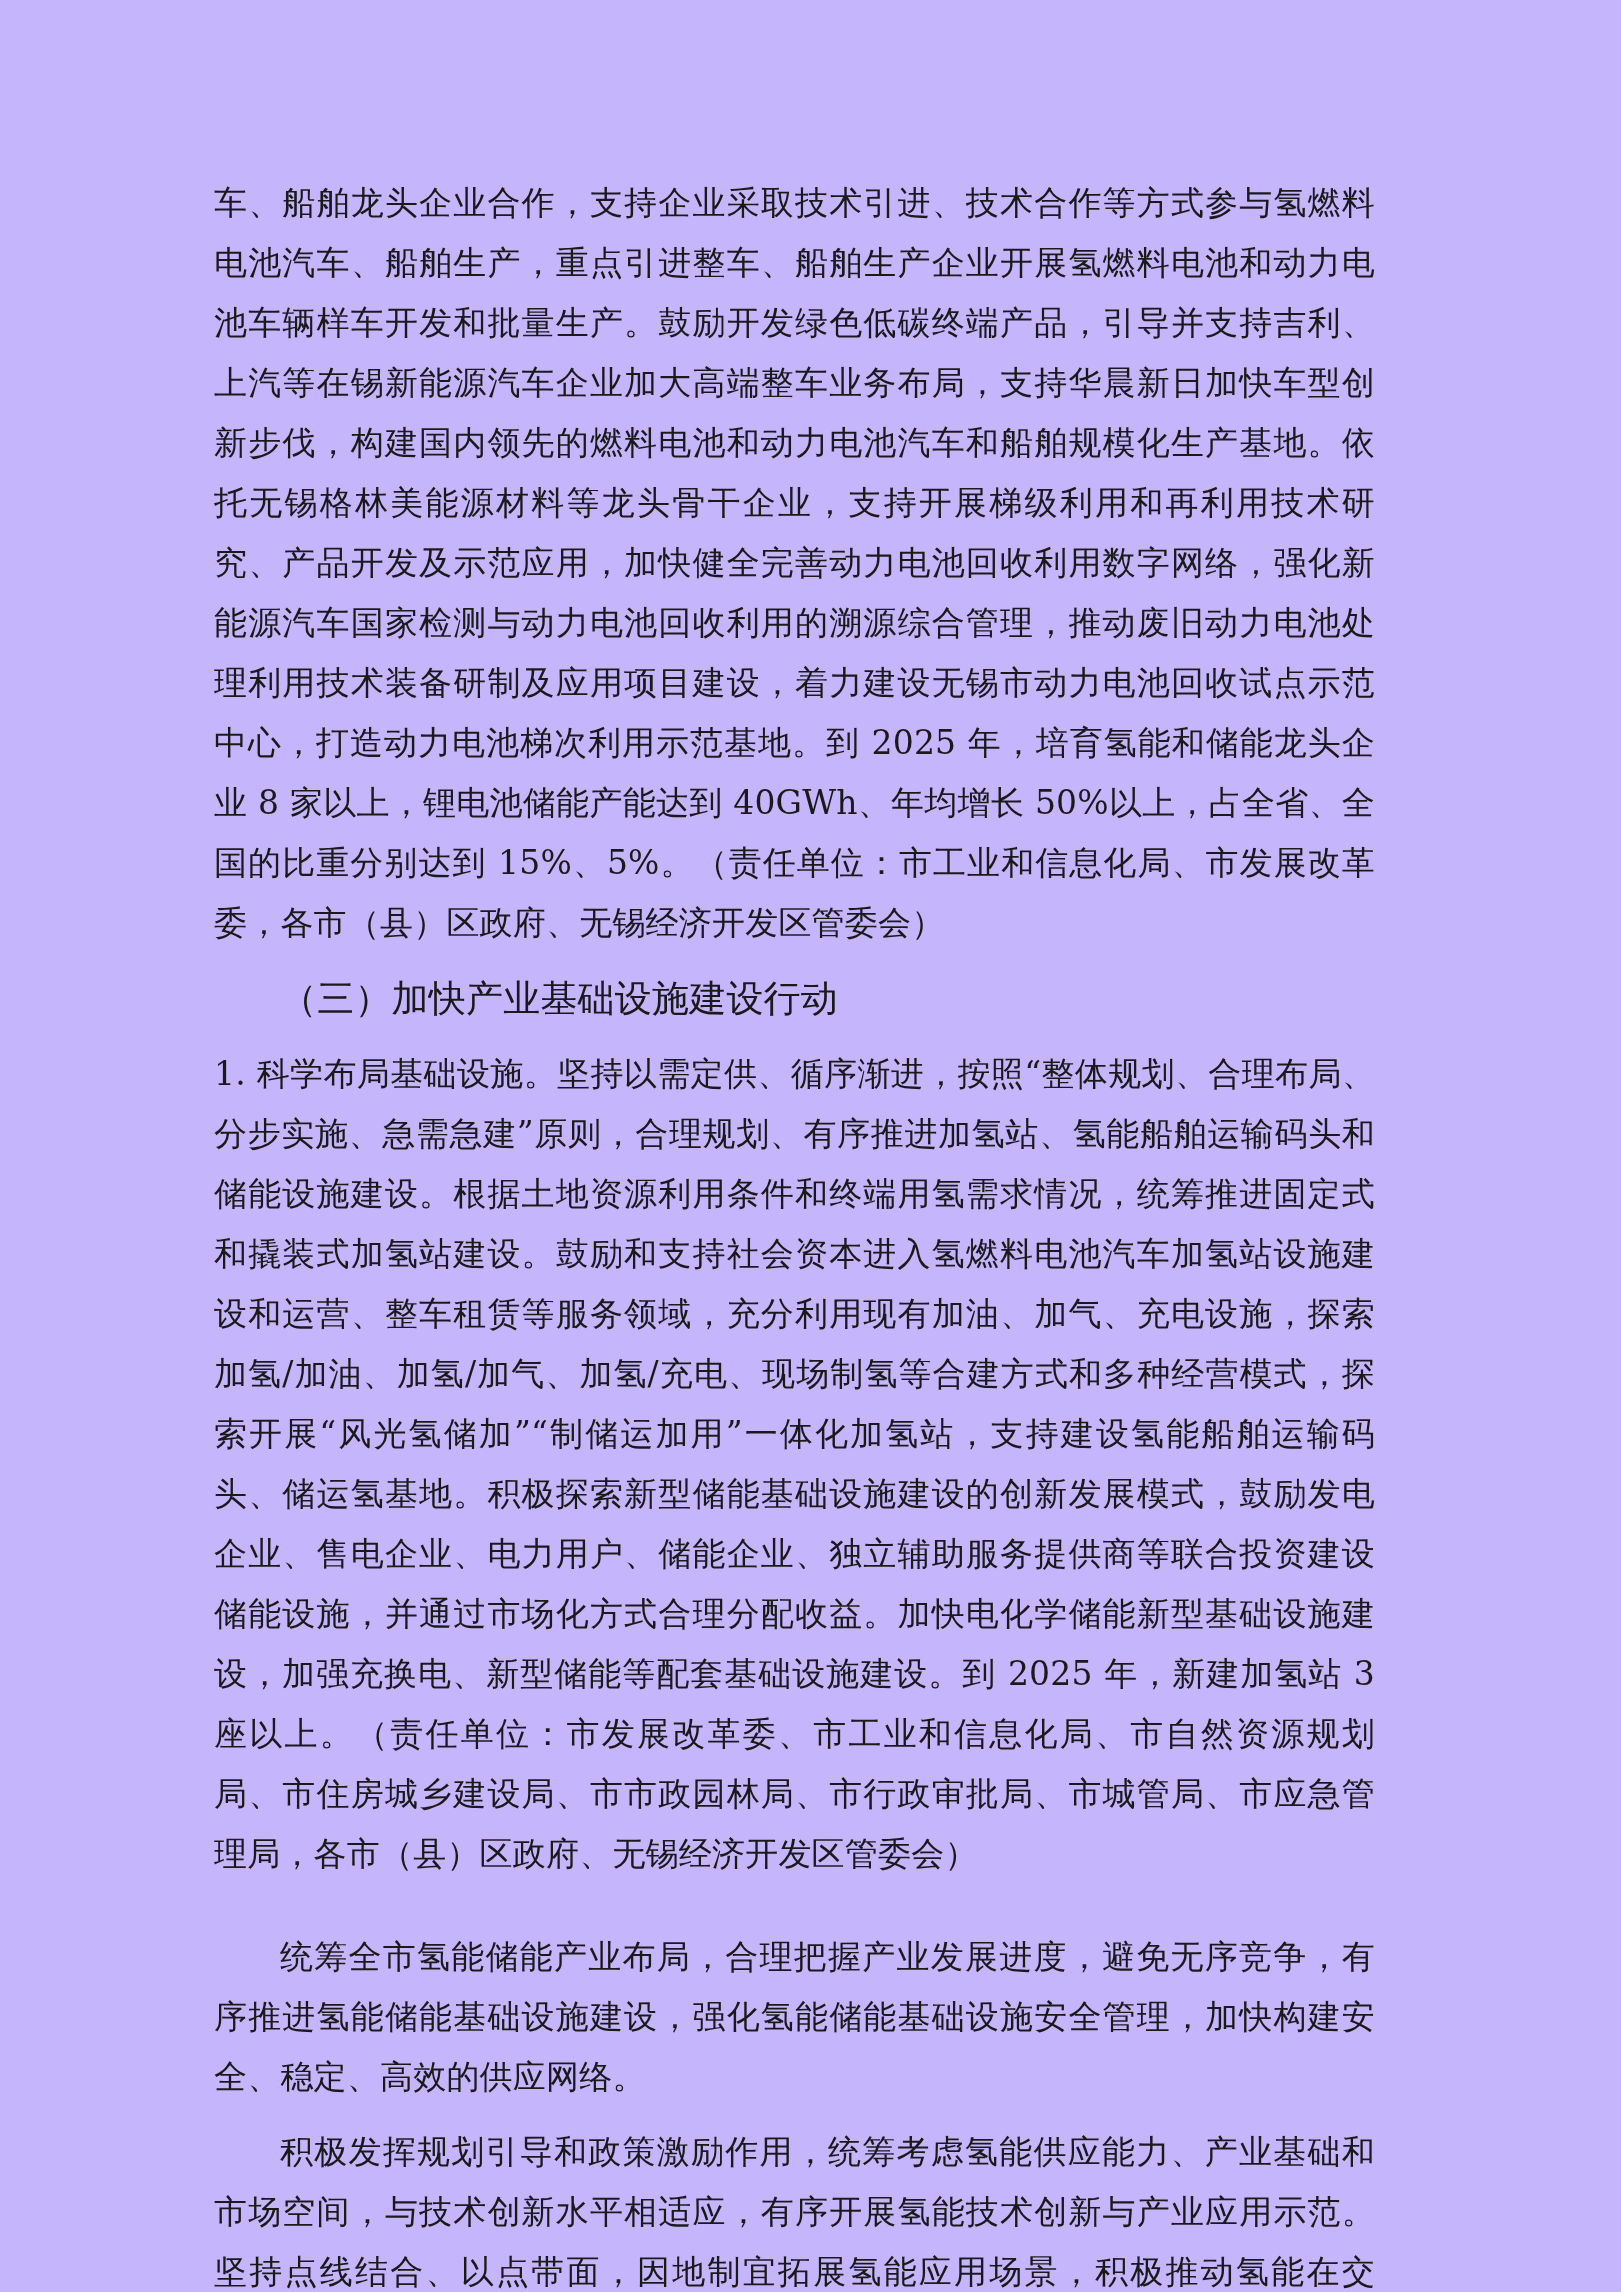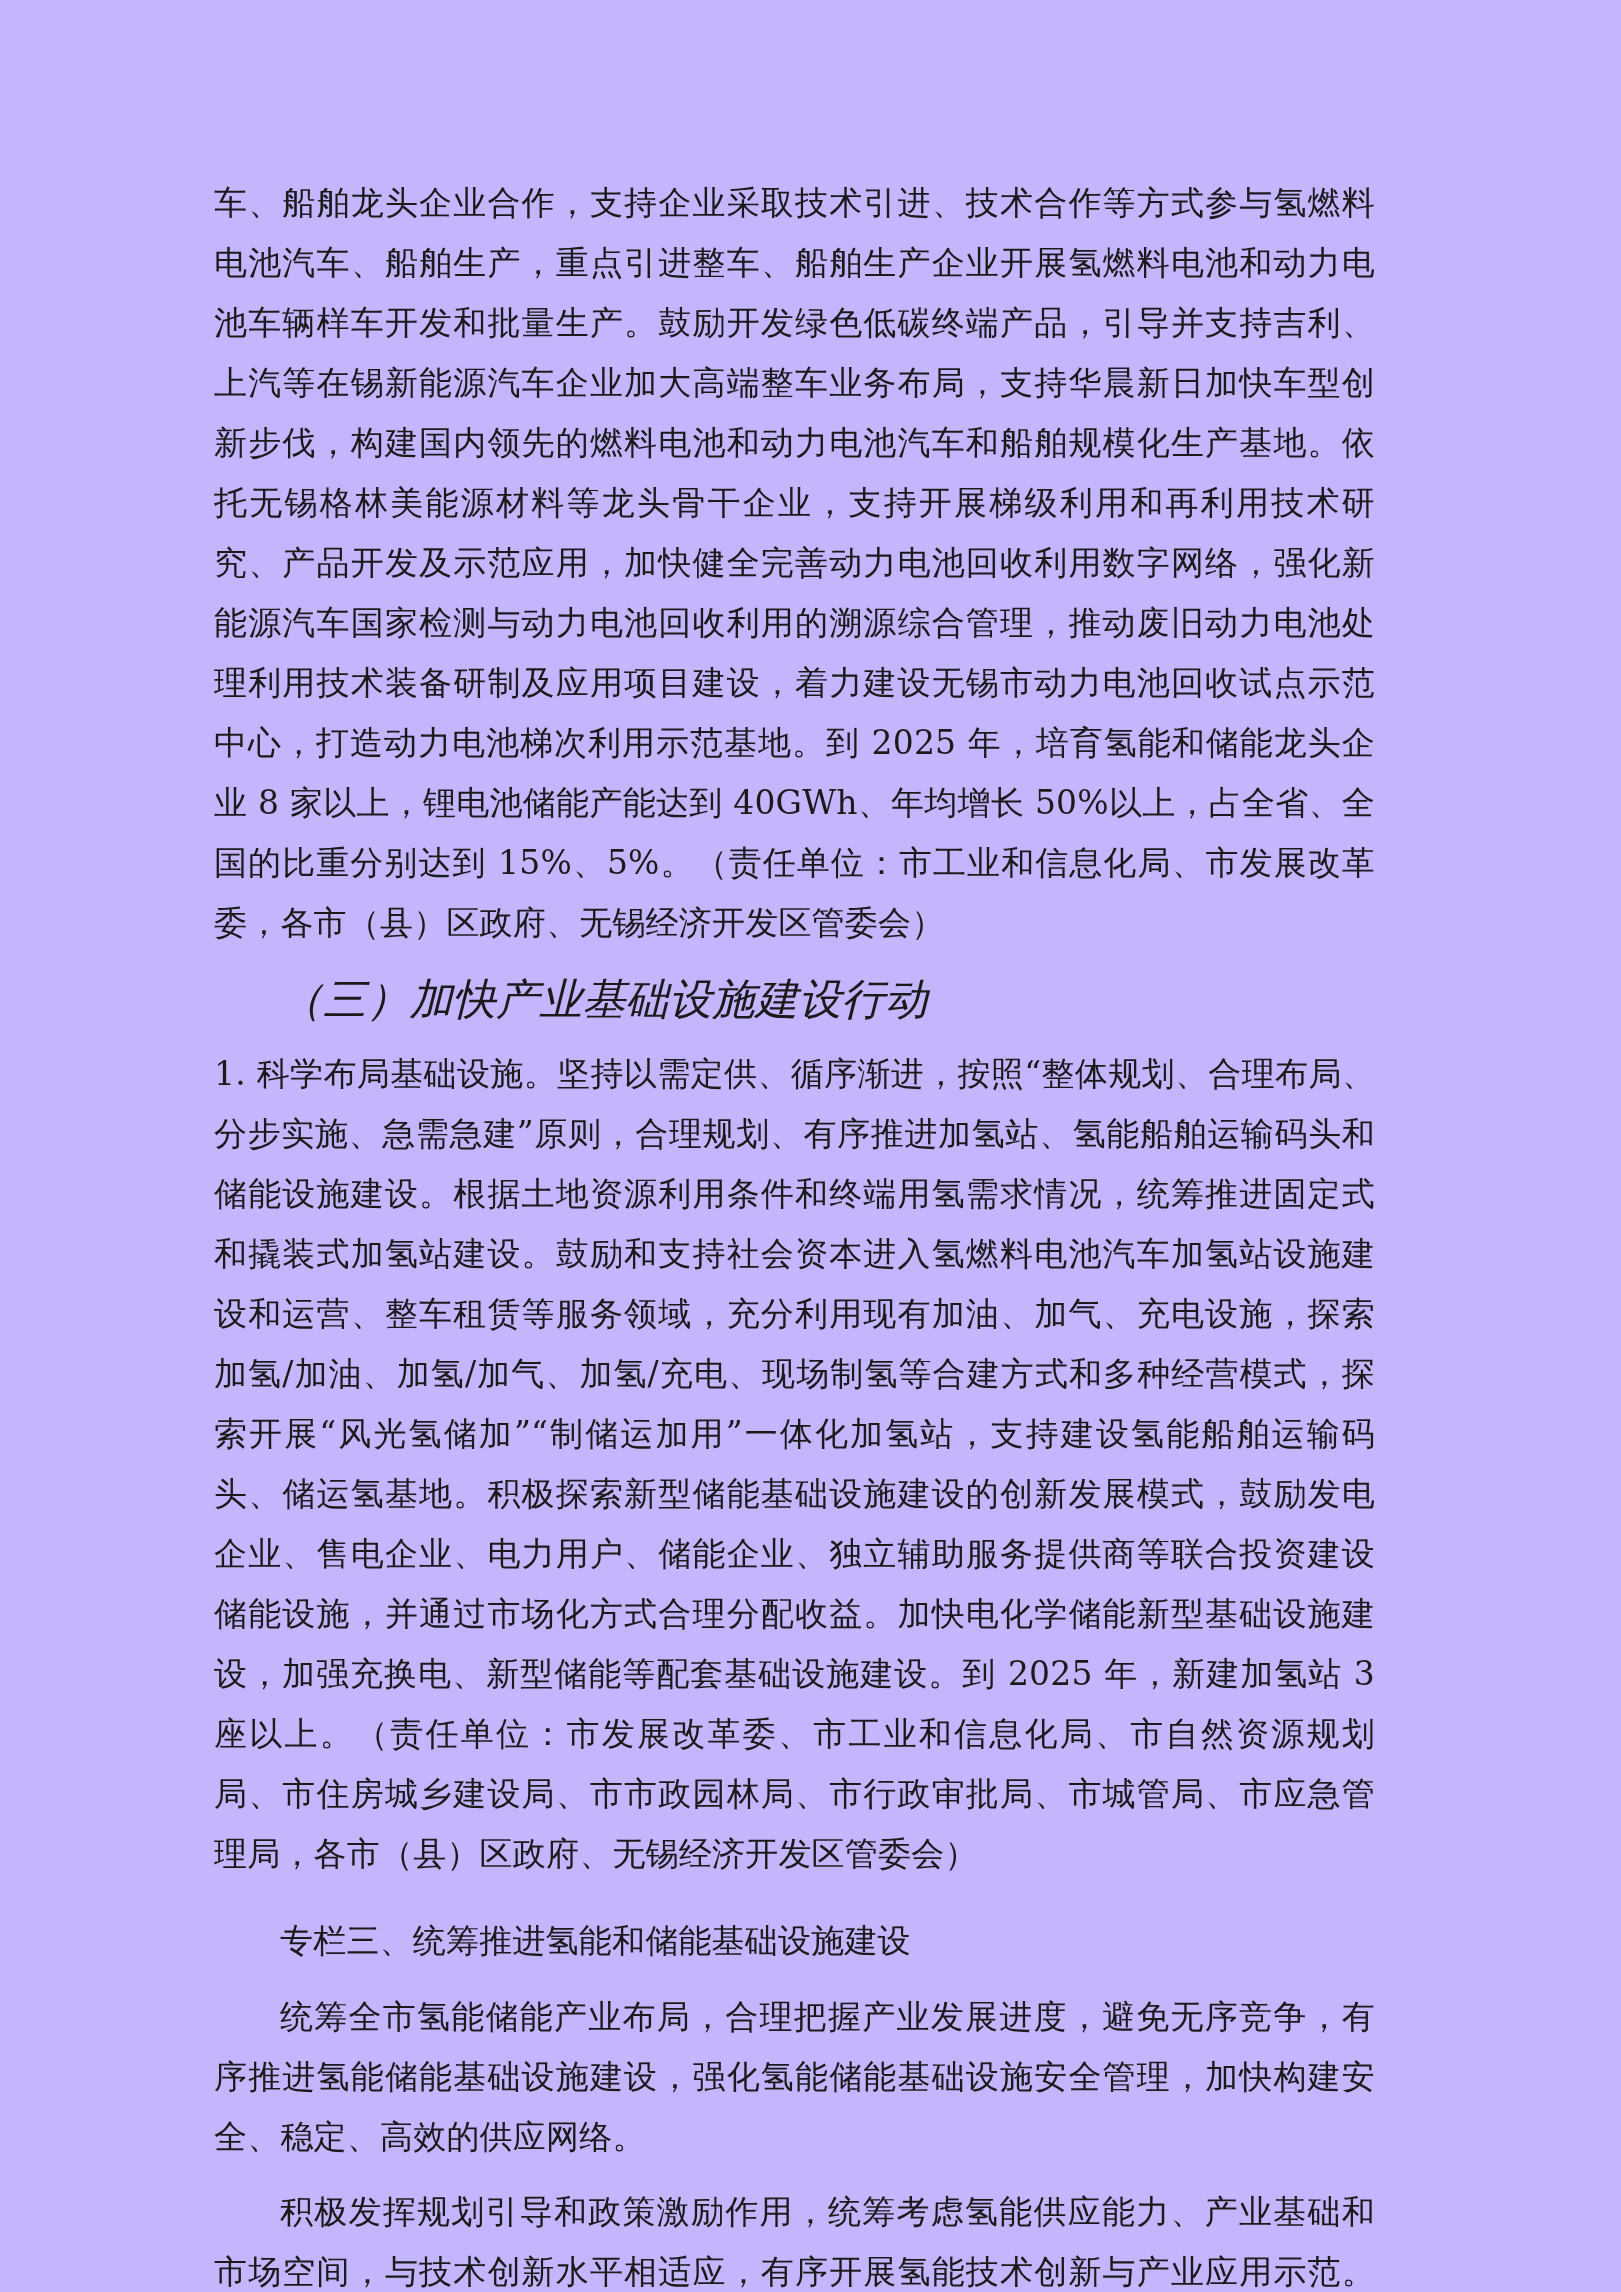--- a/index.html
+++ b/index.html
@@ -35,28 +35,27 @@
     margin: 0;
     letter-spacing: 0.2px;
     word-break: break-all;
     font-family: "DejaVu Serif", "Liberation Serif", serif;
   }
   .gap-sm { height: 15.7px; }
   .gap-md { height: 26.5px; }
 
   
   .section-heading {
-    font-size: 43px;
+    font-size: 37px;
     line-height: 60px;
     text-indent: 66px;
     margin: 0;
     font-family: "DejaVu Sans", "Liberation Sans", sans-serif;
     font-weight: normal;
     letter-spacing: 0.2px;
-    font-style: italic;
   }
   
   .box-title {
     font-size: 33px;
     line-height: 60px;
     text-indent: 66px;
     margin: 0;
     font-family: "DejaVu Sans", "Liberation Sans", sans-serif;
     font-weight: normal;
     letter-spacing: 0.2px;
@@ -90,21 +89,20 @@
     <p class="section-heading">（三）加快产业基础设施建设行动</p>
 
     <div class="gap-sm"></div>
 
     <p class="para">1. 科学布局基础设施。坚持以需定供、循序渐进，按照“整体规划、合理布局、分步实施、急需急建”原则，合理规划、有序推进加氢站、氢能船舶运输码头和储能设施建设。根据土地资源利用条件和终端用氢需求情况，统筹推进固定式和撬装式加氢站建设。鼓励和支持社会资本进入氢燃料电池汽车加氢站设施建设和运营、整车租赁等服务领域，充分利用现有加油、加气、充电设施，探索加氢/加油、加氢/加气、加氢/充电、现场制氢等合建方式和多种经营模式，探索开展“风光氢储加”“制储运加用”一体化加氢站，支持建设氢能船舶运输码头、储运氢基地。积极探索新型储能基础设施建设的创新发展模式，鼓励发电企业、售电企业、电力用户、储能企业、独立辅助服务提供商等联合投资建设储能设施，并通过市场化方式合理分配收益。加快电化学储能新型基础设施建设，加强充换电、新型储能等配套基础设施建设。到 2025 年，新建加氢站 3 座以上。（责任单位：市发展改革委、市工业和信息化局、市自然资源规划局、市住房城乡建设局、市市政园林局、市行政审批局、市城管局、市应急管理局，各市（县）区政府、无锡经济开发区管委会）</p>
 
     <div class="gap-md"></div>
 
     <div class="column-box">
 
-      <p class="box-title">专栏三、统筹推进氢能和储能基础设施建设</p>
 
       <div class="gap-sm"></div>
 
       <p class="box-para">统筹全市氢能储能产业布局，合理把握产业发展进度，避免无序竞争，有序推进氢能储能基础设施建设，强化氢能储能基础设施安全管理，加快构建安全、稳定、高效的供应网络。</p>
 
       <div class="gap-sm"></div>
 
       <p class="box-para">积极发挥规划引导和政策激励作用，统筹考虑氢能供应能力、产业基础和市场空间，与技术创新水平相适应，有序开展氢能技术创新与产业应用示范。坚持点线结合、以点带面，因地制宜拓展氢能应用场景，积极推动氢能在交通、储能、发电、工业等领域的多元应用。</p>
 
     </div>

